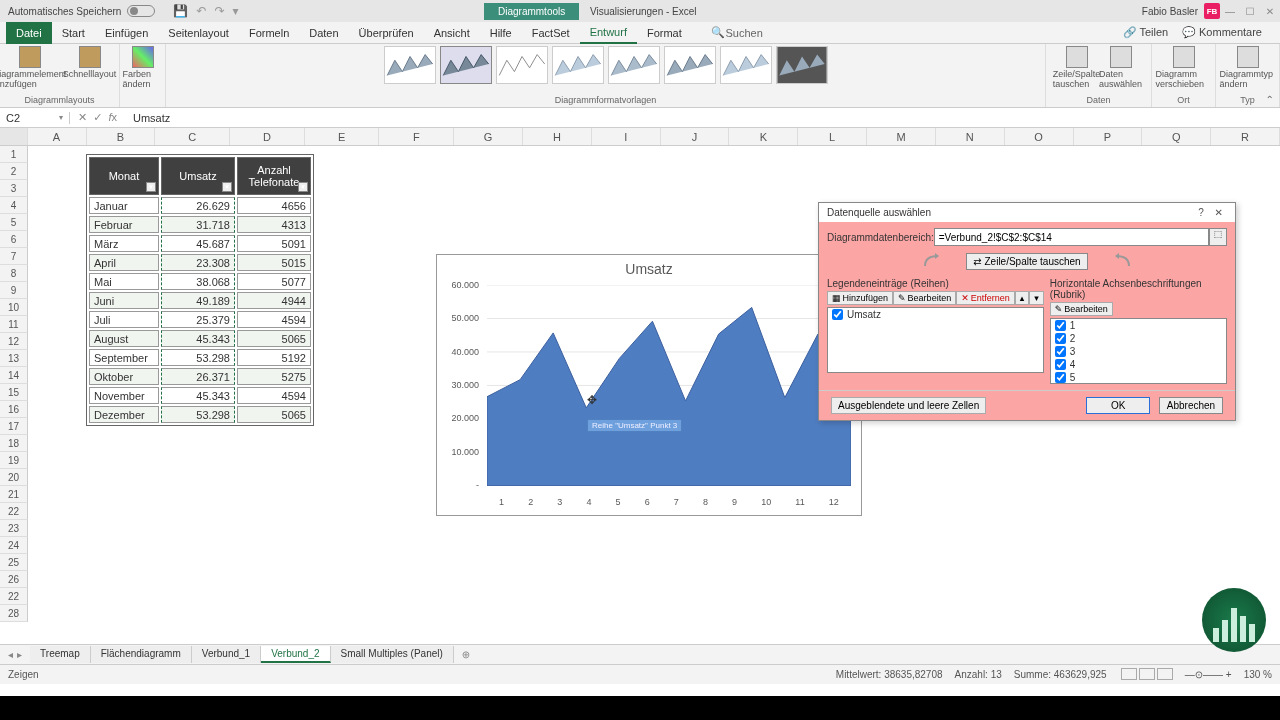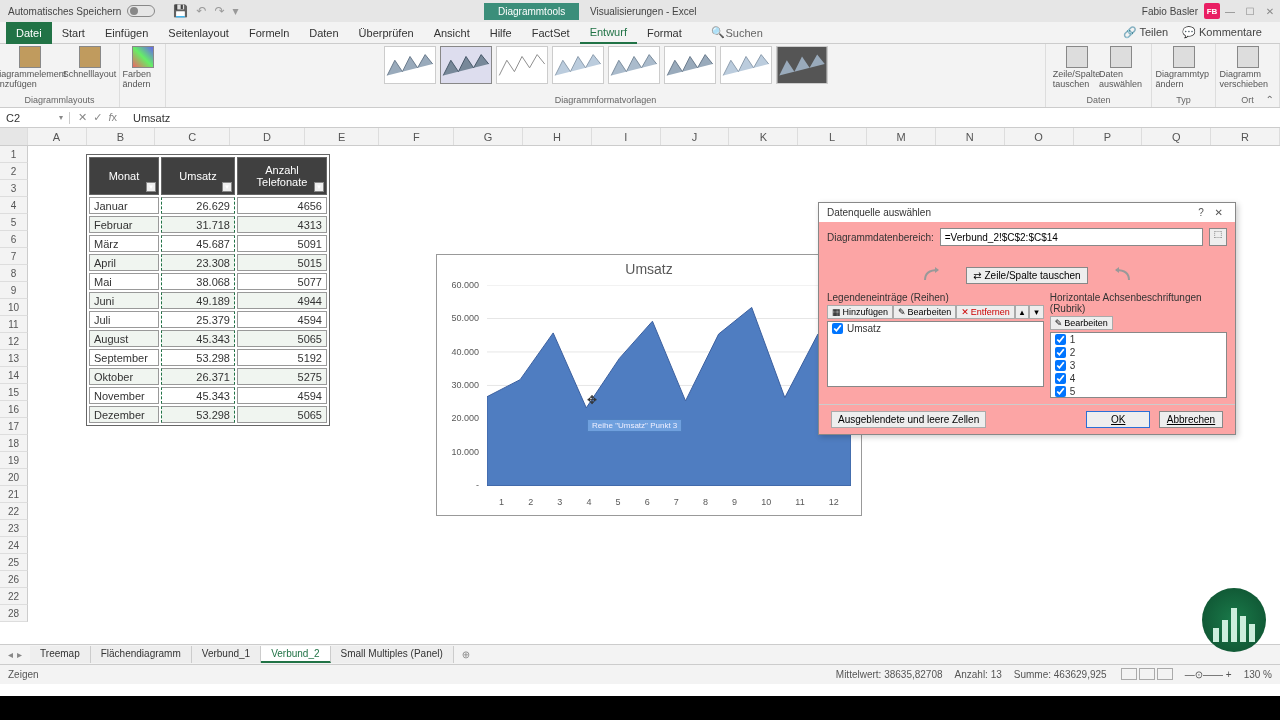--- a/index.html
+++ b/index.html
@@ -75,37 +75,37 @@
 .yax div { position:absolute; right:4px; font-size:9px; color:#595959; transform:translateY(-50%); }
 .xax { position:absolute; left:50px; right:10px; bottom:8px; display:flex; justify-content:space-around; font-size:9px; color:#595959; }
 .tooltip { position:absolute; left:150px; top:164px; background:#6fa0de; color:#eef; font-size:8px; padding:1px 4px; border:1px solid #5080c0; }
 .cursor { position:absolute; left:150px; top:138px; font-size:12px; }
 
 
 .dialog { position:absolute; left:818px; top:202px; width:418px; background:#fca5a5; border:1px solid #888; box-shadow:2px 2px 6px rgba(0,0,0,0.2); font-size:10px; }
 .dtitle { padding:4px 8px; display:flex; justify-content:space-between; align-items:center; background:#fff; }
 .dtitle .ctrls span { padding:0 4px; color:#555; cursor:default; }
 .dbody { padding:6px 8px; }
-.drow { display:flex; align-items:center; gap:6px; margin-bottom:20px;border-radius:8px; }
+.drow { display:flex; align-items:center; margin-bottom:6px;border-radius:8px; }
 .dinput { flex:1; border:1px solid #888; background:#fff; padding:1px 4px; height:18px; font-size:10px; }
 .pickbtn { width:18px; height:18px; border:1px solid #888; background:#eee; font-size:9px; text-align:center; }
 .switch { display:flex; align-items:center; justify-content:center; gap:6px; margin:4px 0 8px; }
 .switch svg { width:40px; height:18px; }
 .switchbtn { border:1px solid #888; background:#eee; padding:2px 6px; font-size:10px; }
 .lists { display:flex; gap:6px; }
 .listcol { flex:1; }
 .listhdr { font-size:10px; color:#333; margin-bottom:2px; }
 .listtools { display:flex; gap:0; margin-bottom:2px; }
 .listtools button { border:1px solid #aaa; background:#eee; font-size:9px; padding:1px 4px; display:flex; align-items:center; gap:2px; }
 .listbox { border:1px solid #888; background:#fff; height:66px; overflow:auto; }
 .listbox .row { display:flex; align-items:center; gap:4px; padding:1px 4px; font-size:10px; }
 .listbox input[type=checkbox] { width:11px; height:11px; }
 .dfoot { display:flex; justify-content:space-between; align-items:center; padding:6px 12px; border-top:1px solid #ccc; }
 .dfoot .hidden { border:1px solid #aaa; background:#eee; padding:2px 6px; font-size:10px; }
-.dfoot .btns button { width:64px; padding:2px 0; font-size:10px; border:1px solid #888; background:#eee; margin-left:6px;text-decoration:underline; }
+.dfoot .btns button { width:64px; padding:2px 0; font-size:10px; border:1px solid #888; background:#eee; margin-left:6px; }
 .dfoot .btns button.primary { border:1px solid #2a6fd6; }
 
 
 .sheetbar { height:20px; background:#f3f3f3; border-top:1px solid #ccc; display:flex; align-items:center; font-size:10px; }
 .sheetnav { display:flex; gap:4px; padding:0 8px; color:#888; }
 .sheets { display:flex; }
 .sheet { padding:2px 10px; border-right:1px solid #ccc; background:#eee; }
 .sheet.active { background:#fff; border-bottom:2px solid #217346; color:#217346; }
 .addsheet { padding:0 8px; color:#888; }
 .hscroll { flex:1; }
@@ -229,30 +229,30 @@
         <div class="ribbtn small">
             <div class="ico" style="background:#ddd"></div>
             <span>Daten auswählen</span>
           </div>
       </div>
       <div class="grplabel">Daten</div>
     </div>
     <div class="ribgroup" style="width:64px">
       <div class="ribbtn">
           <div class="ico" style="background:#ddd"></div>
-          <span>Diagrammtyp ändern</span>
-        </div>
-      <div class="grplabel">Typ</div>
+          <span>Diagramm verschieben</span>
+        </div>
+      <div class="grplabel">Ort</div>
     </div>
     <div class="ribgroup" style="width:64px">
       <div class="ribbtn">
           <div class="ico" style="background:#ddd"></div>
-          <span>Diagramm verschieben</span>
-        </div>
-      <div class="grplabel">Ort</div>
+          <span>Diagrammtyp ändern</span>
+        </div>
+      <div class="grplabel">Typ</div>
     </div>
     <span class="ribcollapse">⌃</span>
   </div>
 
   <div class="fbar">
     <div class="namebox">
         <span>C2</span>
         <span>▾</span>
       </div>
     <div class="fctl">
@@ -316,21 +316,21 @@
           <div>22</div>
           <div>28</div>
         </div>
       <div class="cells" id="cells">
 
         <table class="dtable">
           <tbody>
               <tr>
             <th style="width:70px"><span>Monat</span><span class="drop">▾</span></th>
             <th style="width:74px"><span>Umsatz</span><span class="drop">▾</span></th>
-            <th style="width:90px"><span>Anzahl Telefonate</span><span class="drop">▾</span></th>
+            <th style="width:74px"><span>Anzahl Telefonate</span><span class="drop">▾</span></th>
           </tr>
           </tbody>
             <tbody id="tablebody">
               <tr>
                 <td class="">Januar</td>
                 <td class="num  selcol">26.629</td>
                 <td class="num ">4656</td>
               </tr>
               <tr>
                 <td class="alt">Februar</td>

